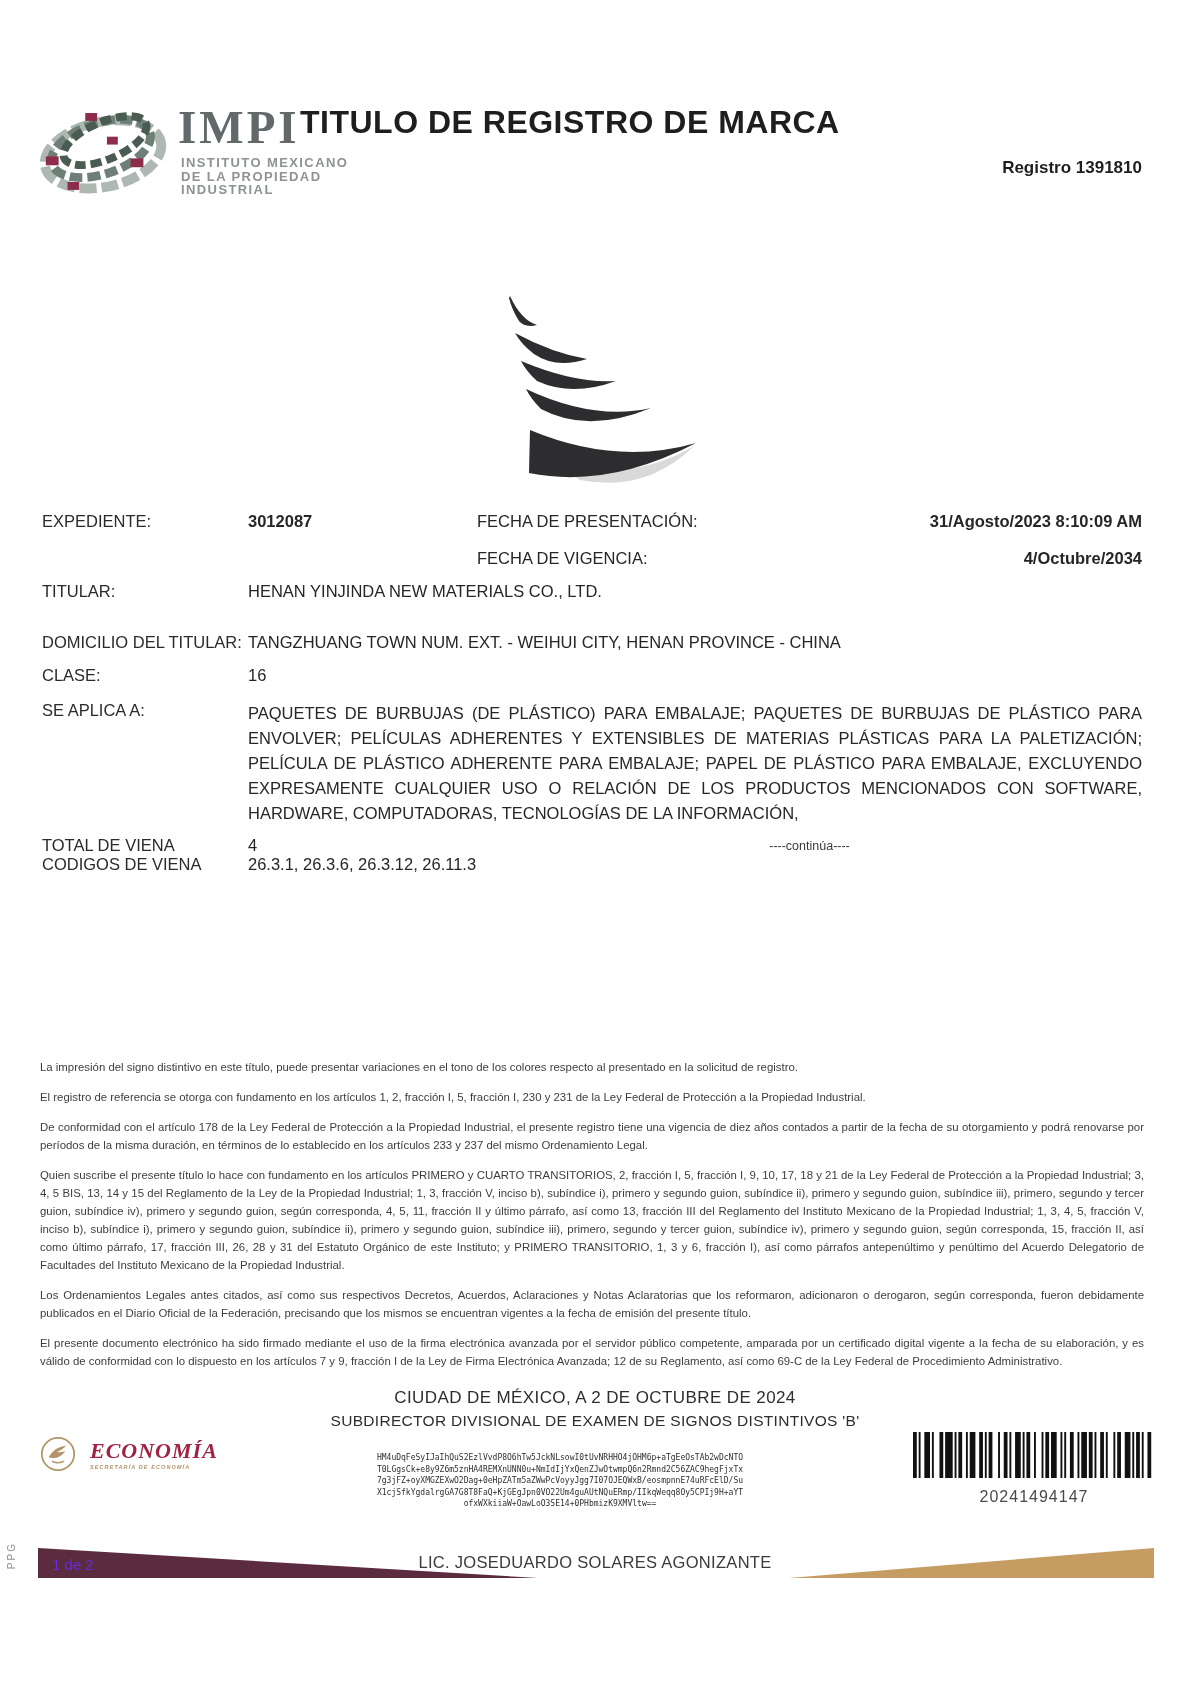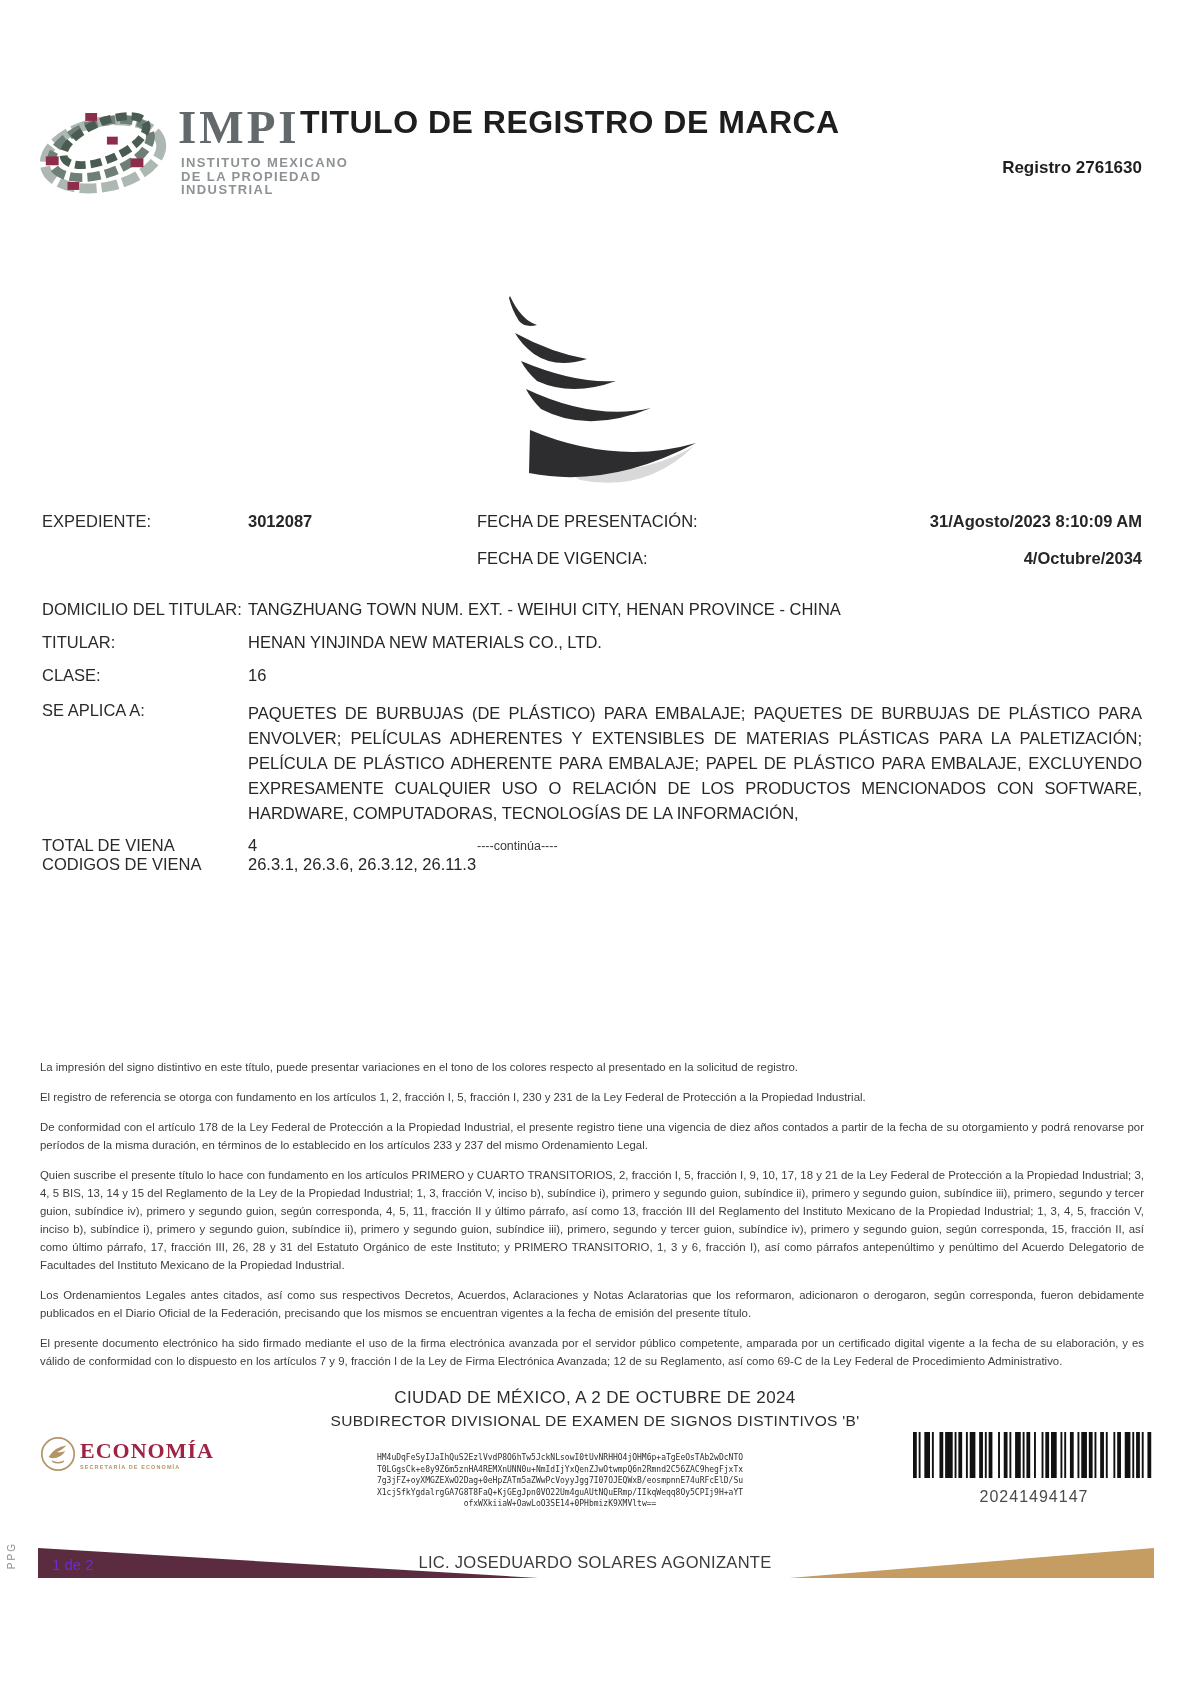--- a/index.html
+++ b/index.html
@@ -23,36 +23,36 @@
   .dtable{position:absolute;left:42px;top:512px;width:1100px;font-size:16.5px;}
   .dt-row{display:flex;align-items:flex-start;}
   .lab{width:206px;flex:0 0 206px;color:#2a2a2a;}
   .val{flex:1;}
   .val2-lab{width:229px;flex:0 0 229px;}
   .lab2{width:300px;flex:0 0 300px;}
   .rval{flex:1;text-align:right;font-weight:bold;}
   .b{font-weight:bold;}
   .just{text-align:justify;line-height:25px;}
   .mt18{margin-top:18px}.mt14{margin-top:14px}.mt32{margin-top:32px}.mt8{margin-top:16px}.mt10{margin-top:10px}
-  .continua{flex:1;text-align:left;font-size:12.5px;color:#3a3a3a;align-self:center;}
+  .continua{flex:1;text-align:center;font-size:12.5px;color:#3a3a3a;align-self:center;}
 
   
   .legal{position:absolute;left:40px;top:1022px;width:1104px;font-size:11.4px;
          color:#3d3d3d;line-height:1.58;margin-top:36px;}
   .legal p{margin:0 0 12px 0;text-align:justify;}
 
   
   .city-date{position:absolute;left:0;top:1388px;width:100%;text-align:center;
              font-size:17px;color:#2d2d2d;letter-spacing:.4px;}
   .signer-title{position:absolute;left:0;top:1412px;width:100%;text-align:center;
                 font-size:15.5px;color:#2d2d2d;letter-spacing:.3px;}
 
   
   .economia{position:absolute;left:40px;top:1436px;display:flex;align-items:flex-start;}
-  .eco-text{margin-left:4px;}
+  .eco-text{margin-left:14px;font-style:italic;}
   .eco-word{font-family:"Liberation Serif",serif;font-weight:bold;font-size:22px;
             color:#9f2342;letter-spacing:1px;line-height:22px;margin-top:4px;}
   .eco-sub{font-size:5.5px;font-weight:bold;color:#b29468;letter-spacing:1.1px;margin-top:2px;}
   .hash{position:absolute;left:360px;top:1452px;width:400px;text-align:center;
         font-family:"DejaVu Sans Mono",monospace;font-size:8px;line-height:11.5px;
         color:#2f2f2f;white-space:pre;}
   .barcode-wrap{position:absolute;left:913px;top:1432px;width:242px;text-align:center;}
   .barcode{width:242px;height:46px;display:block;}
   .barcode-num{margin-top:10px;font-size:16px;color:#4a4a4a;letter-spacing:1px;}
 
@@ -84,21 +84,21 @@
       <rect x="98" y="62" width="13" height="9"></rect>
       <rect x="34" y="86" width="12" height="8"></rect>
       <rect x="74" y="40" width="11" height="8"></rect>
     </g>
   </svg>
   <div class="impi-word">IMPI</div>
   <div class="impi-org">INSTITUTO MEXICANO
 DE LA PROPIEDAD
 INDUSTRIAL</div>
   <div class="doc-title">TITULO DE REGISTRO DE MARCA</div>
-  <div class="registro">Registro 2761630</div>
+  <div class="registro">Registro 1391810</div>
 
   <svg class="mark" viewBox="0 0 240 215">
     <path d="M84,186 Q160,201 218,166 Q170,213 104,200 Z" fill="#d9d9d9"></path>
     <path d="M34,16 Q45,40 61,45 Q49,48 43,41 Q36,30 33,18 Z" fill="#2d2c2f"></path>
     <path d="M39,53 Q76,73 111,79 Q80,89 58,74 Q45,64 39,53 Z" fill="#2d2c2f"></path>
     <path d="M45,81 Q100,104 140,101 Q96,117 61,101 Q50,91 45,81 Z" fill="#2d2c2f"></path>
     <path d="M50,109 Q118,141 175,128 Q112,154 65,129 Q55,119 50,109 Z" fill="#2d2c2f"></path>
     <path d="M54,150 Q140,186 220,163 Q132,209 53,193 Z" fill="#2d2c2f"></path>
   </svg>
 
@@ -108,27 +108,27 @@
       <span class="val2-lab b">3012087</span>
       <span class="lab2">FECHA DE PRESENTACIÓN:</span>
       <span class="rval">31/Agosto/2023 8:10:09 AM</span>
     </div>
     <div class="dt-row mt18">
       <span class="lab"></span>
       <span class="val2-lab"></span>
       <span class="lab2">FECHA DE VIGENCIA:</span>
       <span class="rval">4/Octubre/2034</span>
     </div>
+    <div class="dt-row mt14">
+      <span class="lab">TITULAR:</span>
+      <span class="val">HENAN YINJINDA NEW MATERIALS CO., LTD.</span>
+    </div>
     <div class="dt-row mt32">
       <span class="lab">DOMICILIO DEL TITULAR:</span>
       <span class="val">TANGZHUANG TOWN NUM. EXT. - WEIHUI CITY, HENAN PROVINCE - CHINA</span>
-    </div>
-    <div class="dt-row mt14">
-      <span class="lab">TITULAR:</span>
-      <span class="val">HENAN YINJINDA NEW MATERIALS CO., LTD.</span>
     </div>
     <div class="dt-row mt14">
       <span class="lab">CLASE:</span>
       <span class="val">16</span>
     </div>
     <div class="dt-row mt8">
       <span class="lab">SE APLICA A:</span>
       <span class="val just">PAQUETES DE BURBUJAS (DE PLÁSTICO) PARA EMBALAJE; PAQUETES DE BURBUJAS DE PLÁSTICO PARA ENVOLVER; PELÍCULAS ADHERENTES Y EXTENSIBLES DE MATERIAS PLÁSTICAS PARA LA PALETIZACIÓN; PELÍCULA DE PLÁSTICO ADHERENTE PARA EMBALAJE; PAPEL DE PLÁSTICO PARA EMBALAJE, EXCLUYENDO EXPRESAMENTE CUALQUIER USO O RELACIÓN DE LOS PRODUCTOS MENCIONADOS CON SOFTWARE, HARDWARE, COMPUTADORAS, TECNOLOGÍAS DE LA INFORMACIÓN,</span>
     </div>
     <div class="dt-row mt10">

